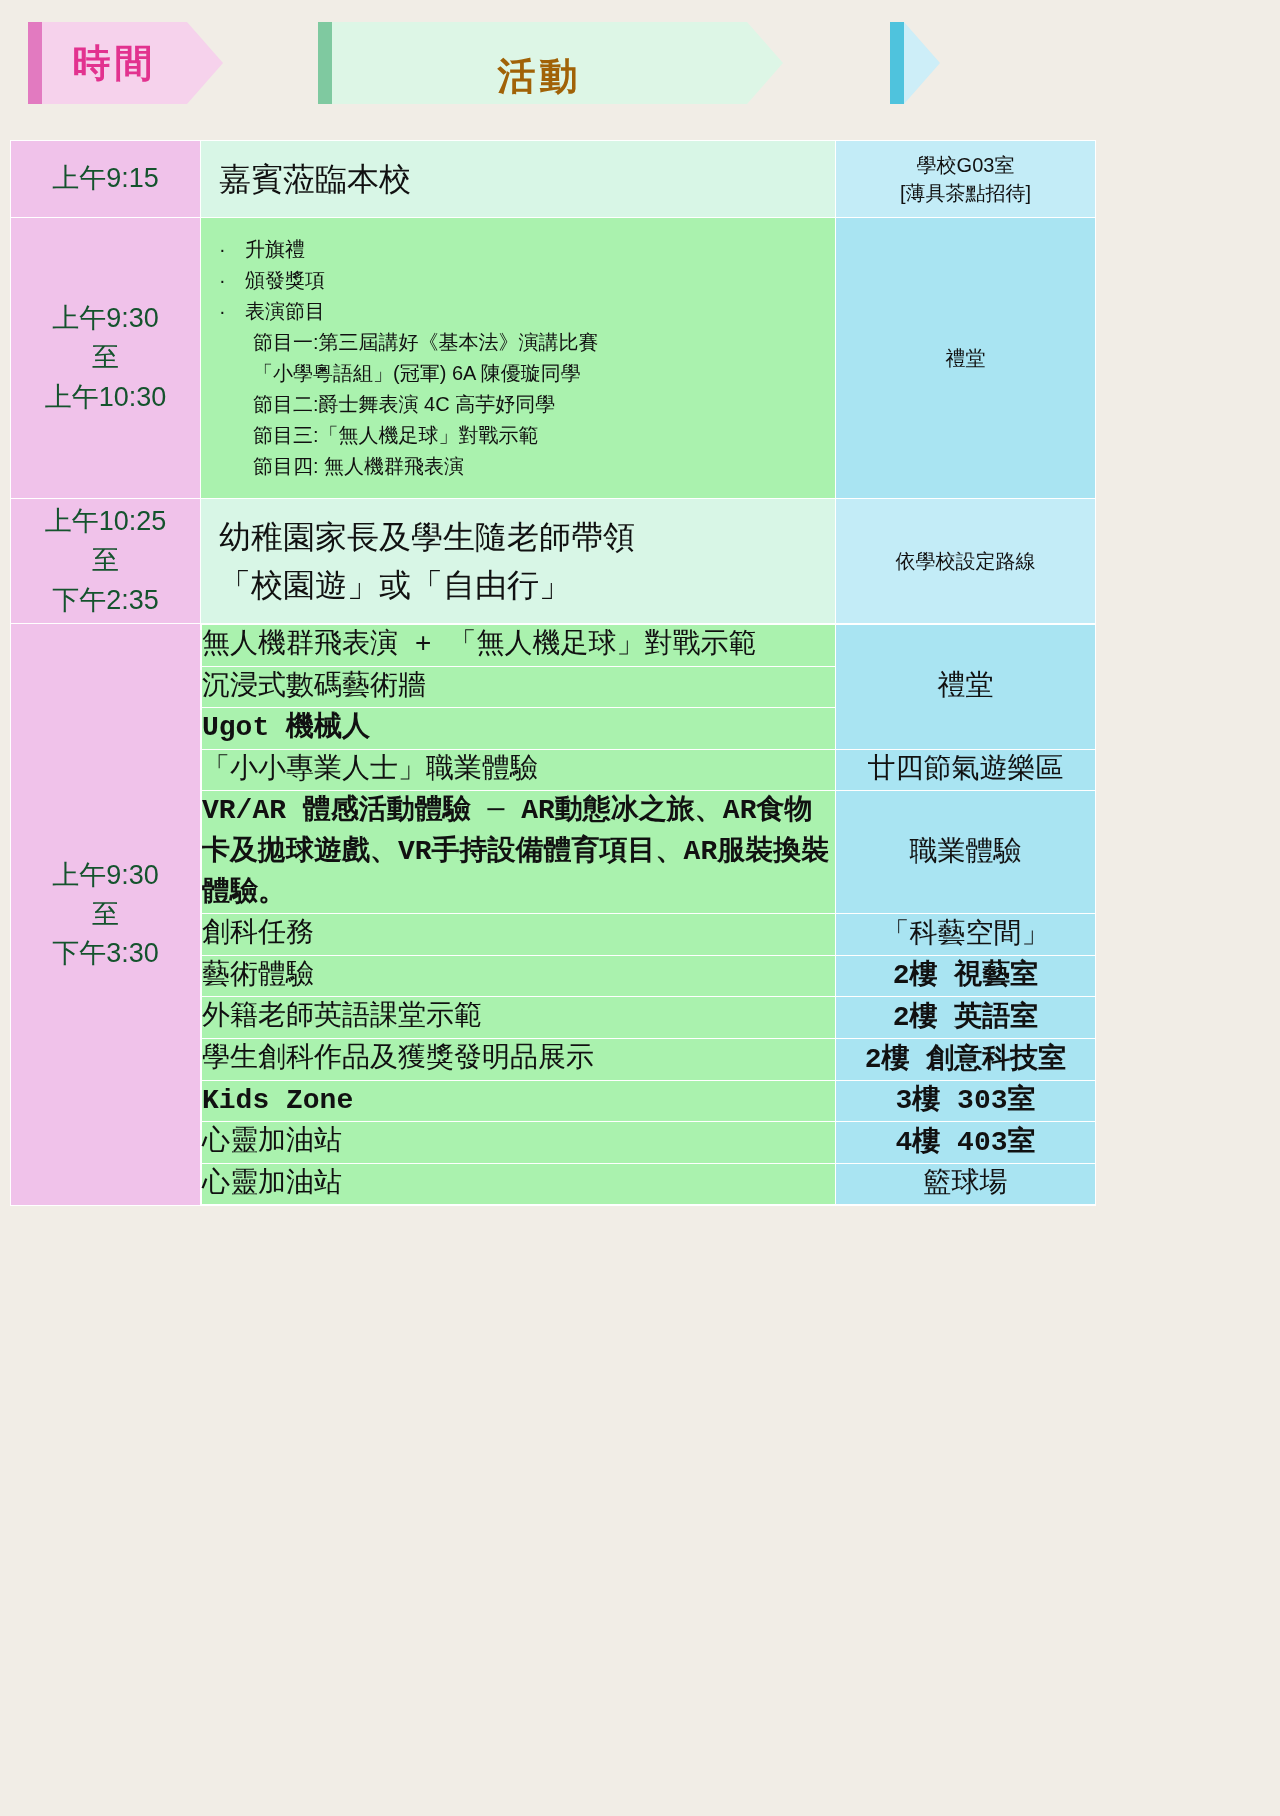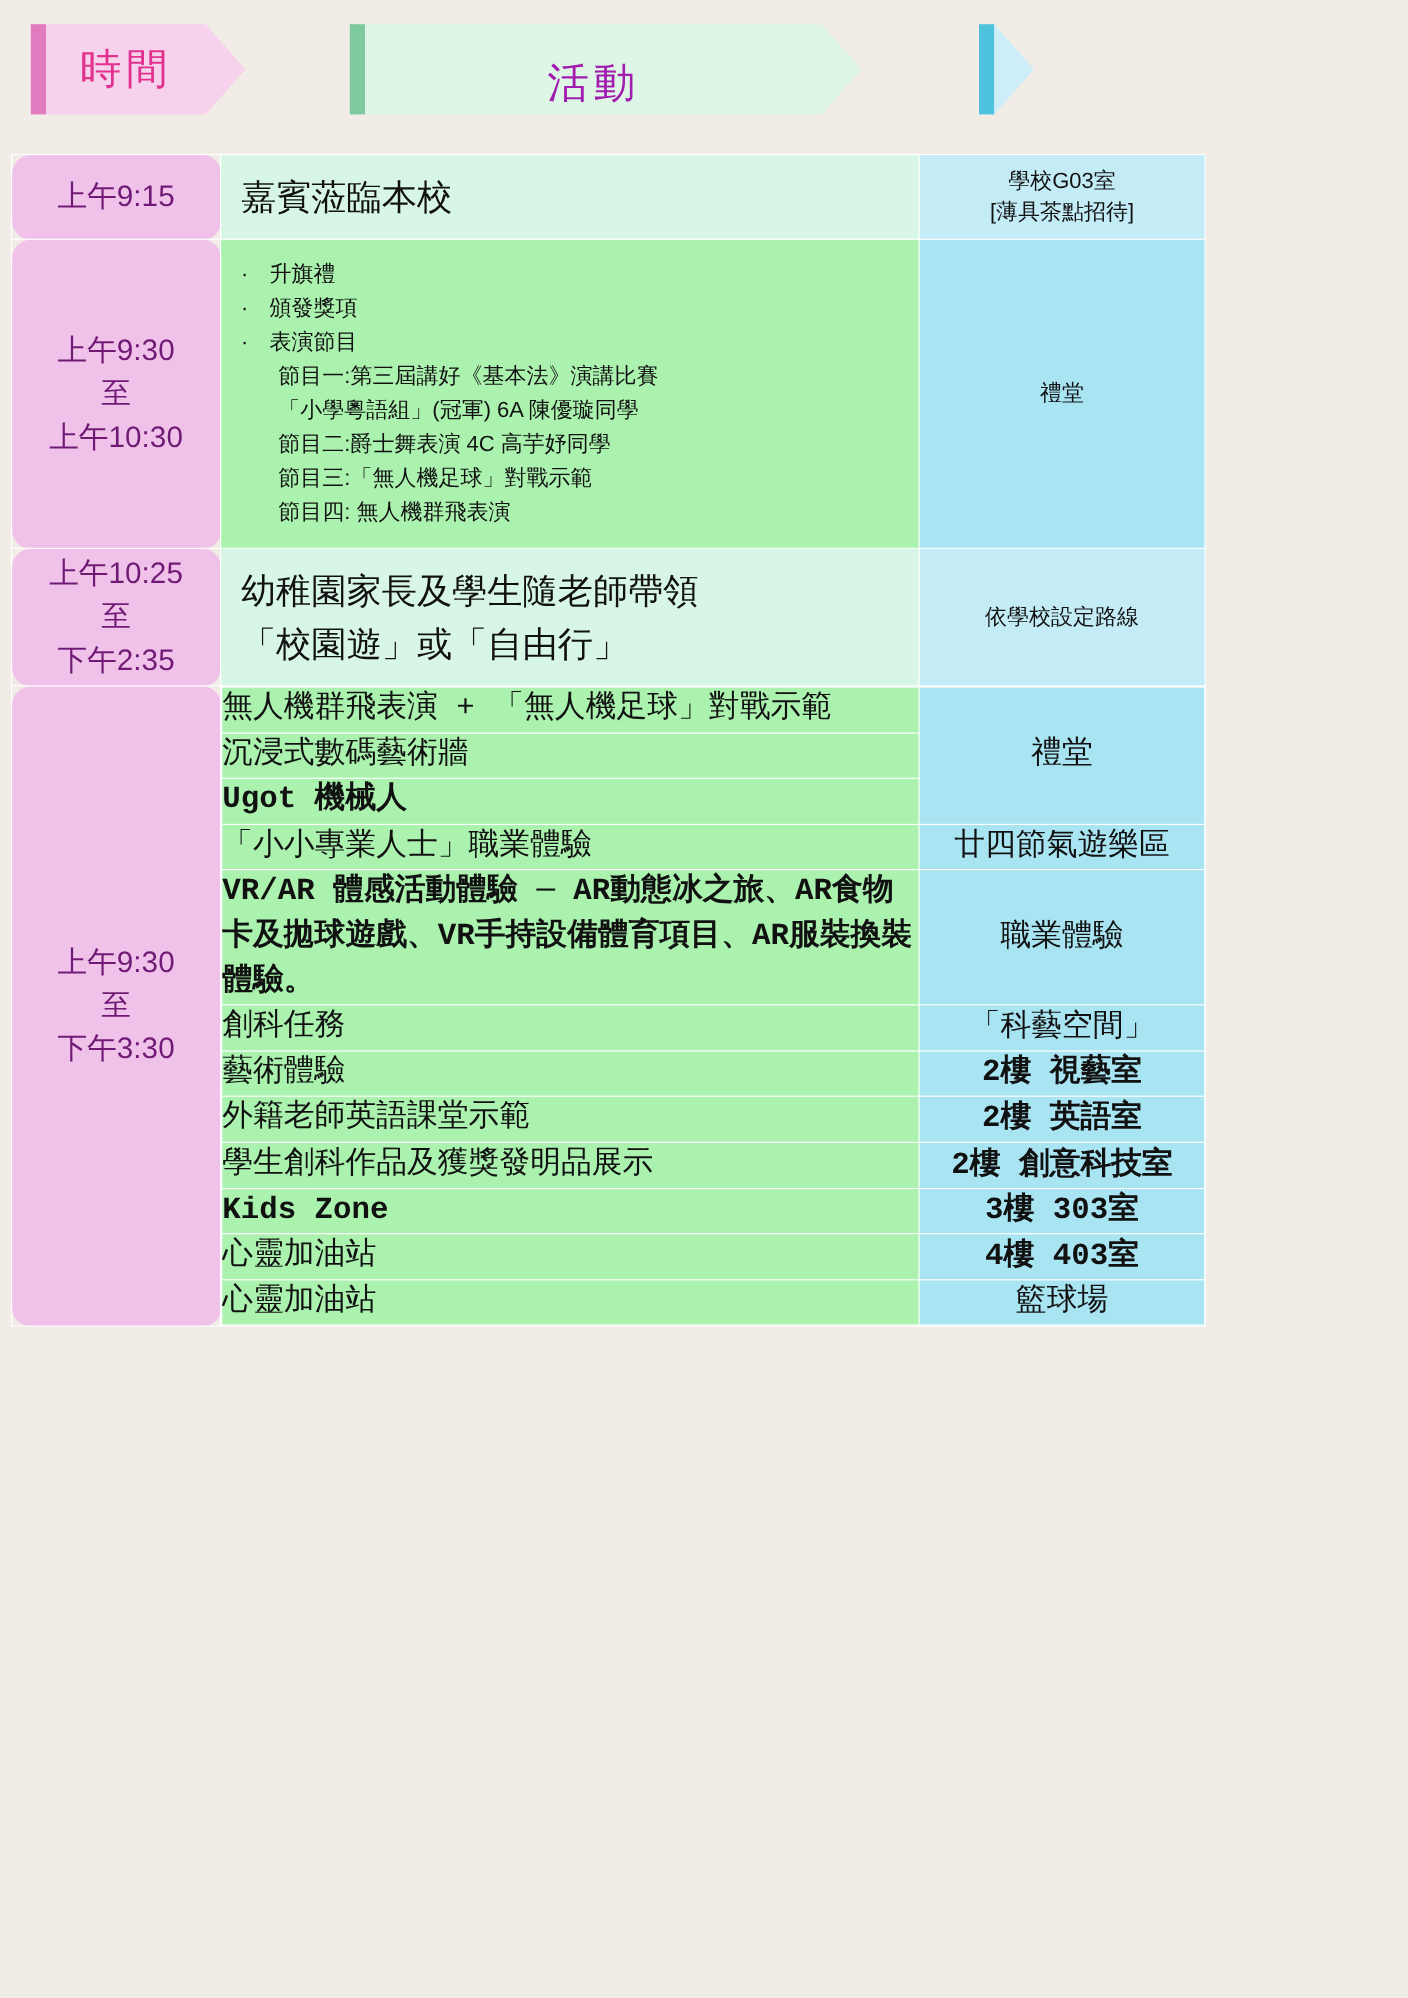--- a/index.html
+++ b/index.html
@@ -49,39 +49,39 @@
     align-items: center;
     justify-content: center;
   }
   .banner .arrow {
     width: 0; height: 0;
     flex: none;
     border-top: 41px solid transparent;
     border-bottom: 41px solid transparent;
   }
   .banner .label {
-    font-weight: normal;
+    font-weight: bold;
     font-size: 38px;
     letter-spacing: 4px;
     line-height: 1;
   }
 
   
   #banner-time { left: 28px; width: 195px; }
   #banner-time .tag { background: #e27ac0; }
   #banner-time .body { background: #f6d2ec; }
   #banner-time .arrow { border-left: 36px solid #f6d2ec; }
   #banner-time .label { color: #e2328f; }
 
   
   #banner-activity { left: 318px; width: 465px; }
   #banner-activity .tag { background: #7fc9a0; }
   #banner-activity .body { background: #ddf6e6; }
   #banner-activity .arrow { border-left: 36px solid #ddf6e6; }
-  #banner-activity .label { color: #a21caf; margin-top: 25px; }
+  #banner-activity .label { color: #a16207; margin-top: 25px; }
 
   
   #banner-place { left: 890px; width: 195px; }
   #banner-place .tag { background: #4fc3dd; }
   #banner-place .body { background: #cdeef8; }
   #banner-place .arrow { border-left: 36px solid #cdeef8; }
   #banner-place .label { color: #2d9ec7; }
 
   
   table.schedule {
@@ -100,22 +100,21 @@
   .col-time { width: 190px; }
   .col-act  { width: 635px; }
   .col-place{ width: 260px; }
 
   .cell-time {
     background: #f0c2ea;
     text-align: center;
     font-size: 27px;
     line-height: 1.45;
     padding: 10px 4px;
-    color: #701a75;
-    border-radius: 17px;
+    color: #14532d;
   }
 
   .cell-act-light {
     background: #d8f6e6;
   }
   .cell-act-green {
     background: #aaf2ae;
   }
   .cell-place-light {
     background: #c3ecf7;

